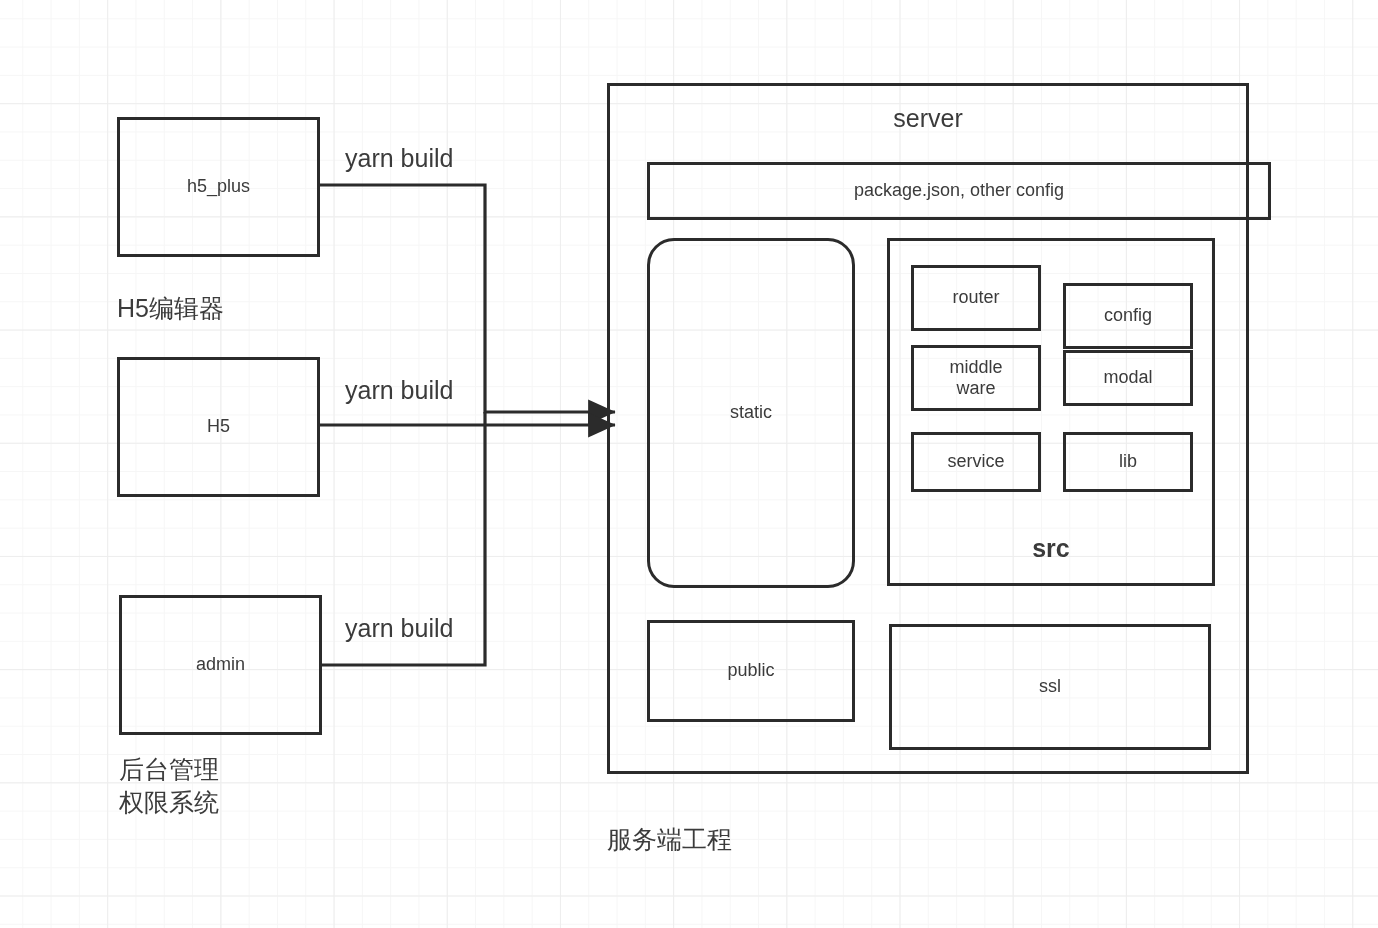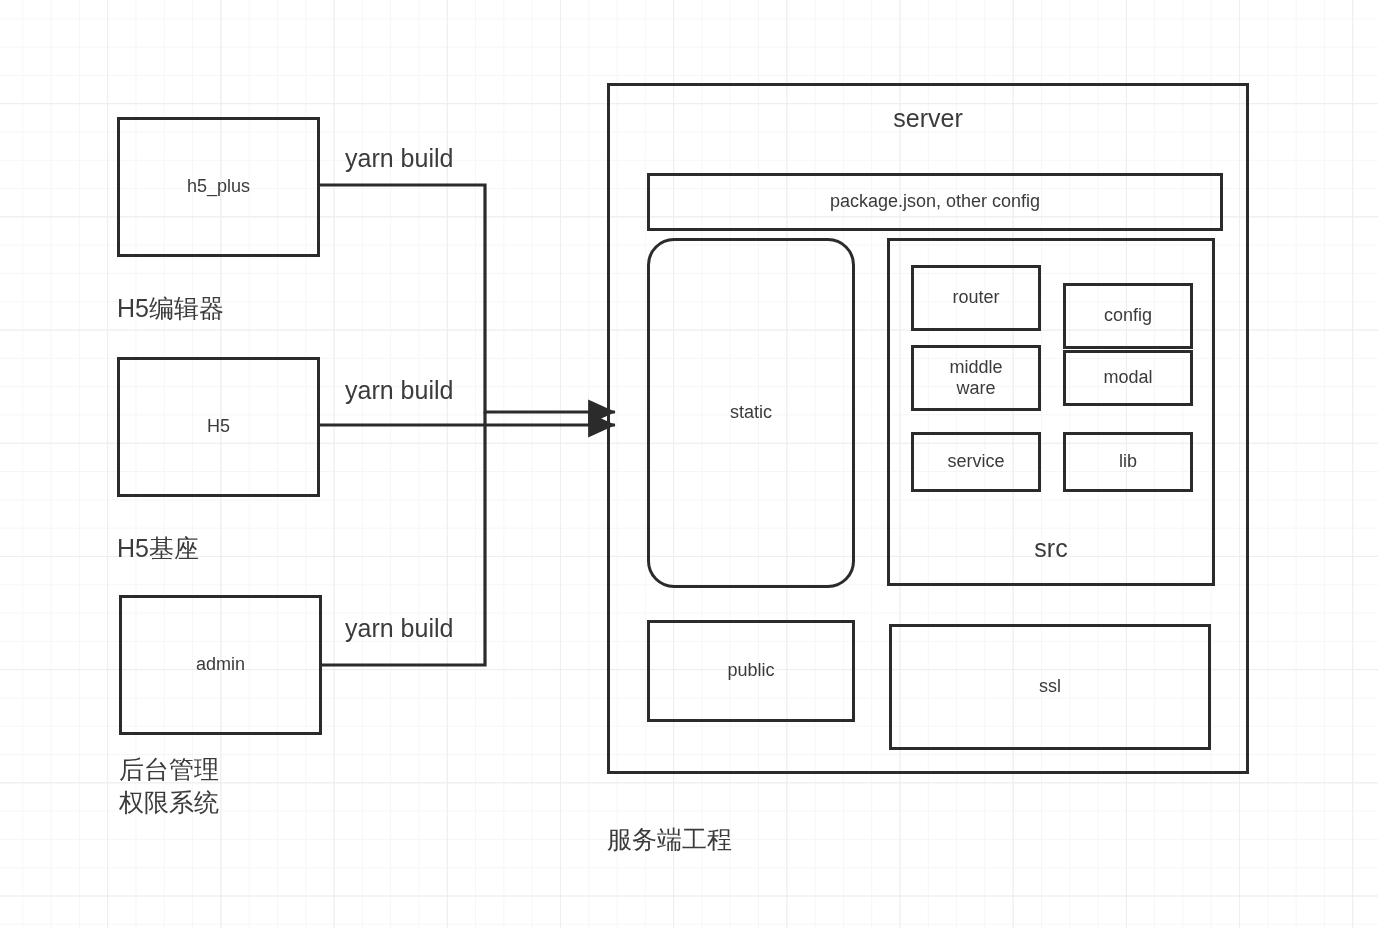--- a/index.html
+++ b/index.html
@@ -108,44 +108,43 @@
 
   <div class="box" style="left:117px; top:117px; width:203px; height:140px;">
     <span>h5_plus</span>
   </div>
   <div class="caption" style="left:117px; top:292px; width:203px;">H5编辑器</div>
   <div class="edge-label" style="left:345px; top:143px;">yarn build</div>
 
   <div class="box" style="left:117px; top:357px; width:203px; height:140px;">
     <span>H5</span>
   </div>
-  <div class="caption" style="left:117px; top:532px; width:203px;">H5基座</div>
   <div class="edge-label" style="left:345px; top:375px;">yarn build</div>
 
   <div class="box" style="left:119px; top:595px; width:203px; height:140px;">
     <span>admin</span>
   </div>
   <div class="caption" style="left:119px; top:753px; width:203px;">后台管理
 权限系统</div>
   <div class="edge-label" style="left:345px; top:613px;">yarn build</div>
 
   <div class="container-box" style="left:607px; top:83px; width:642px; height:691px;"></div>
 
   <div class="group-title" style="left:607px; top:104px; width:642px;">server</div>
 
-  <div class="box" style="left:647px; top:173px; width:576px; height:58px;">
+  <div class="box" style="left:647px; top:162px; width:624px; height:58px;">
     <span>package.json, other config</span>
   </div>
 
   <div class="box" style="left:647px; top:238px; width:208px; height:350px;border-radius:27px;">
     <span>static</span>
   </div>
 
   <div class="container-box" style="left:887px; top:238px; width:328px; height:348px;"></div>
-  <div class="group-title" style="left:887px; top:534px; width:328px;">src</div>
+  <div class="group-title" style="left:887px; top:534px; width:328px;font-weight:bold;">src</div>
 
   <div class="box" style="left:911px; top:265px; width:130px; height:66px;align-items:center;">
     <span>router</span>
   </div>
   <div class="box" style="left:1063px; top:283px; width:130px; height:66px;">
     <span>config</span>
   </div>
 
   <div class="box" style="left:911px; top:345px; width:130px; height:66px;">
     <span>middle

